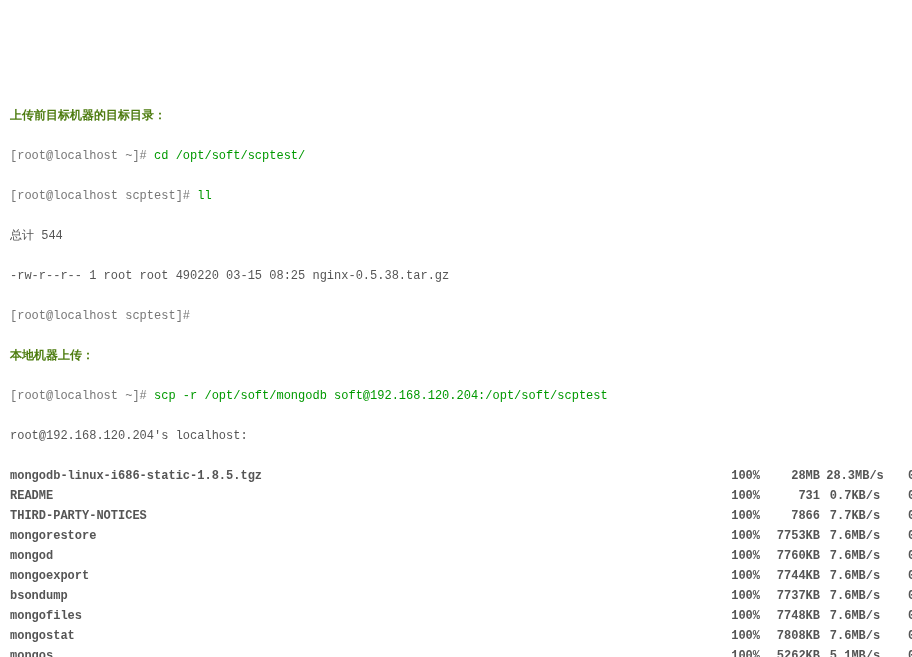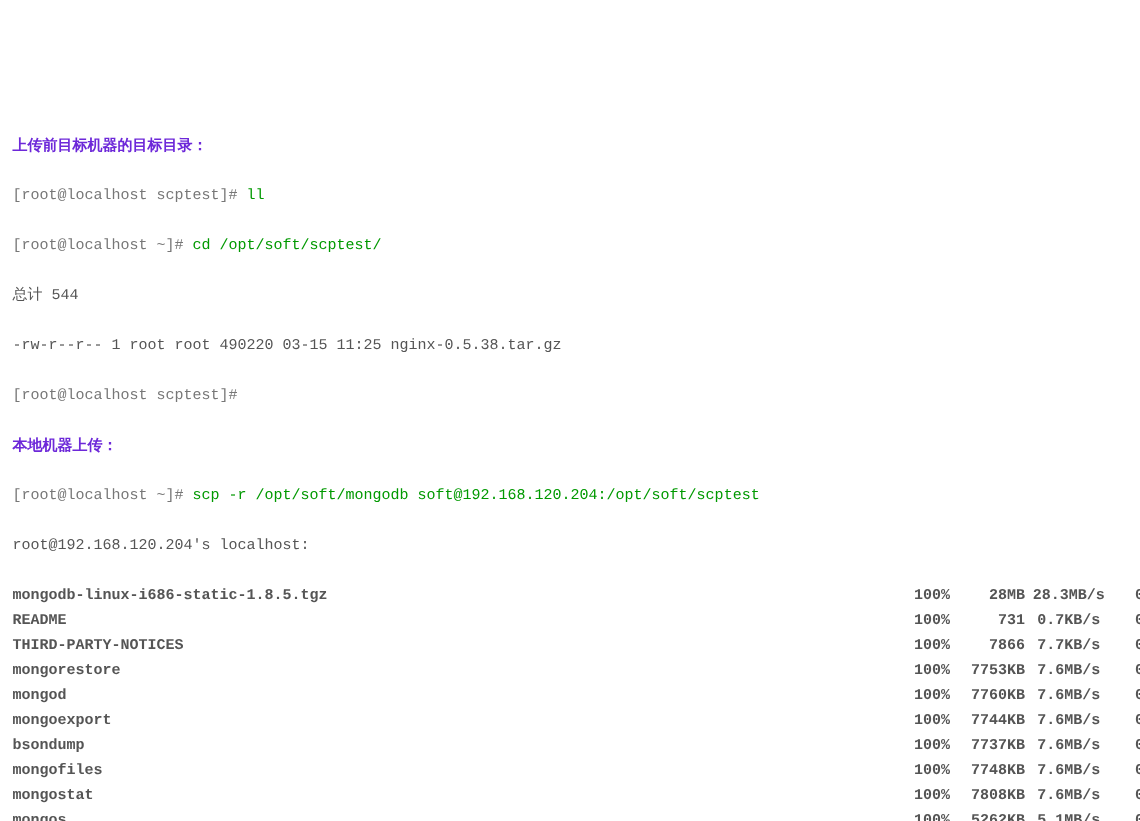--- a/index.html
+++ b/index.html
@@ -6,23 +6,23 @@
     margin: 0;
     padding: 6px 10px;
     font-family: Consolas, "Courier New", monospace;
     font-size: 12px;
     line-height: 20px;
     color: #555;
     background: #fff;
     white-space: pre;
   }
   .bold-head {
-    font-family: Liberation Serif, serif;
+    font-family: Liberation Mono, monospace;
     font-weight: bold;
-    color: #6d28d9;
+    color: #4d7c0f;
     font-size: 12px;
   }
   .prompt { color: #777; }
   .cmd { color: #009900; }
   .row {
     display: flex;
     font-weight: bold;
   }
   .fname { flex: 0 0 710px; }
   .pct   { flex: 0 0 40px; text-align: right; }
@@ -30,24 +30,24 @@
   .rate  { flex: 0 0 70px; text-align: center; padding-right:4px; }
   .eta   { flex: 0 0 50px; text-align: right; }
 </style>
 </head>
 <body>
 
 
 
 <div>
 <div class="bold-head">上传前目标机器的目标目录：</div>
+<div><span class="prompt">[root@localhost ~]# </span><span class="cmd">cd /opt/soft/scptest/</span></div>
 <div><span class="prompt">[root@localhost scptest]# </span><span class="cmd">ll</span></div>
-<div><span class="prompt">[root@localhost ~]# </span><span class="cmd">cd /opt/soft/scptest/</span></div>
 <div>总计 544</div>
-<div>-rw-r--r-- 1 root root 490220 03-15 11:25 nginx-0.5.38.tar.gz</div>
+<div>-rw-r--r-- 1 root root 490220 03-15 08:25 nginx-0.5.38.tar.gz</div>
 <div><span class="prompt">[root@localhost scptest]# </span></div>
 <div class="bold-head">本地机器上传：</div>
 <div><span class="prompt">[root@localhost ~]# </span><span class="cmd">scp -r /opt/soft/mongodb soft@192.168.120.204:/opt/soft/scptest</span></div>
 <div>root@192.168.120.204's localhost:</div>
 <div id="transfer-list"><div class="row"><span class="fname">mongodb-linux-i686-static-1.8.5.tgz</span><span class="pct">100%</span><span class="size">28MB</span><span class="rate">28.3MB/s</span><span class="eta">00:01</span></div><div class="row"><span class="fname">README</span><span class="pct">100%</span><span class="size">731</span><span class="rate">0.7KB/s</span><span class="eta">00:00</span></div><div class="row"><span class="fname">THIRD-PARTY-NOTICES</span><span class="pct">100%</span><span class="size">7866</span><span class="rate">7.7KB/s</span><span class="eta">00:00</span></div><div class="row"><span class="fname">mongorestore</span><span class="pct">100%</span><span class="size">7753KB</span><span class="rate">7.6MB/s</span><span class="eta">00:00</span></div><div class="row"><span class="fname">mongod</span><span class="pct">100%</span><span class="size">7760KB</span><span class="rate">7.6MB/s</span><span class="eta">00:01</span></div><div class="row"><span class="fname">mongoexport</span><span class="pct">100%</span><span class="size">7744KB</span><span class="rate">7.6MB/s</span><span class="eta">00:00</span></div><div class="row"><span class="fname">bsondump</span><span class="pct">100%</span><span class="size">7737KB</span><span class="rate">7.6MB/s</span><span class="eta">00:00</span></div><div class="row"><span class="fname">mongofiles</span><span class="pct">100%</span><span class="size">7748KB</span><span class="rate">7.6MB/s</span><span class="eta">00:00</span></div><div class="row"><span class="fname">mongostat</span><span class="pct">100%</span><span class="size">7808KB</span><span class="rate">7.6MB/s</span><span class="eta">00:01</span></div><div class="row"><span class="fname">mongos</span><span class="pct">100%</span><span class="size">5262KB</span><span class="rate">5.1MB/s</span><span class="eta">00:00</span></div></div>
 
 
 
 
 

